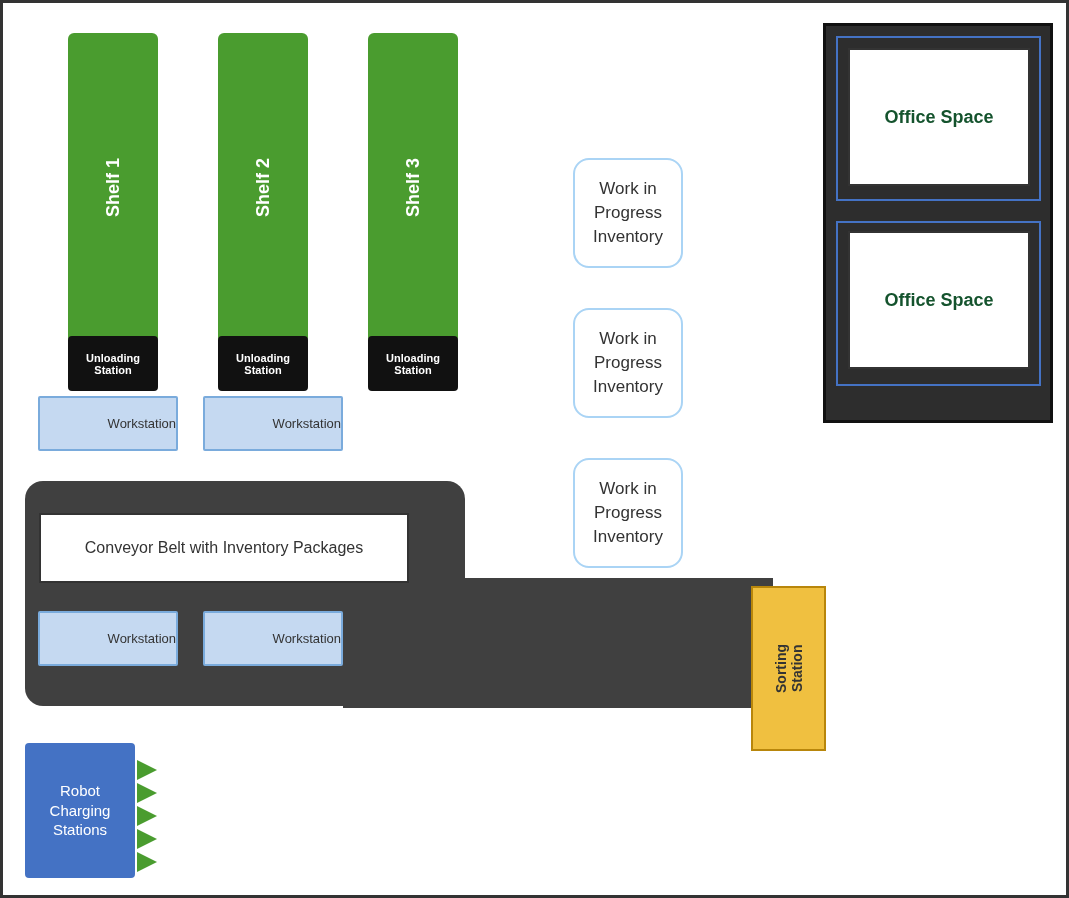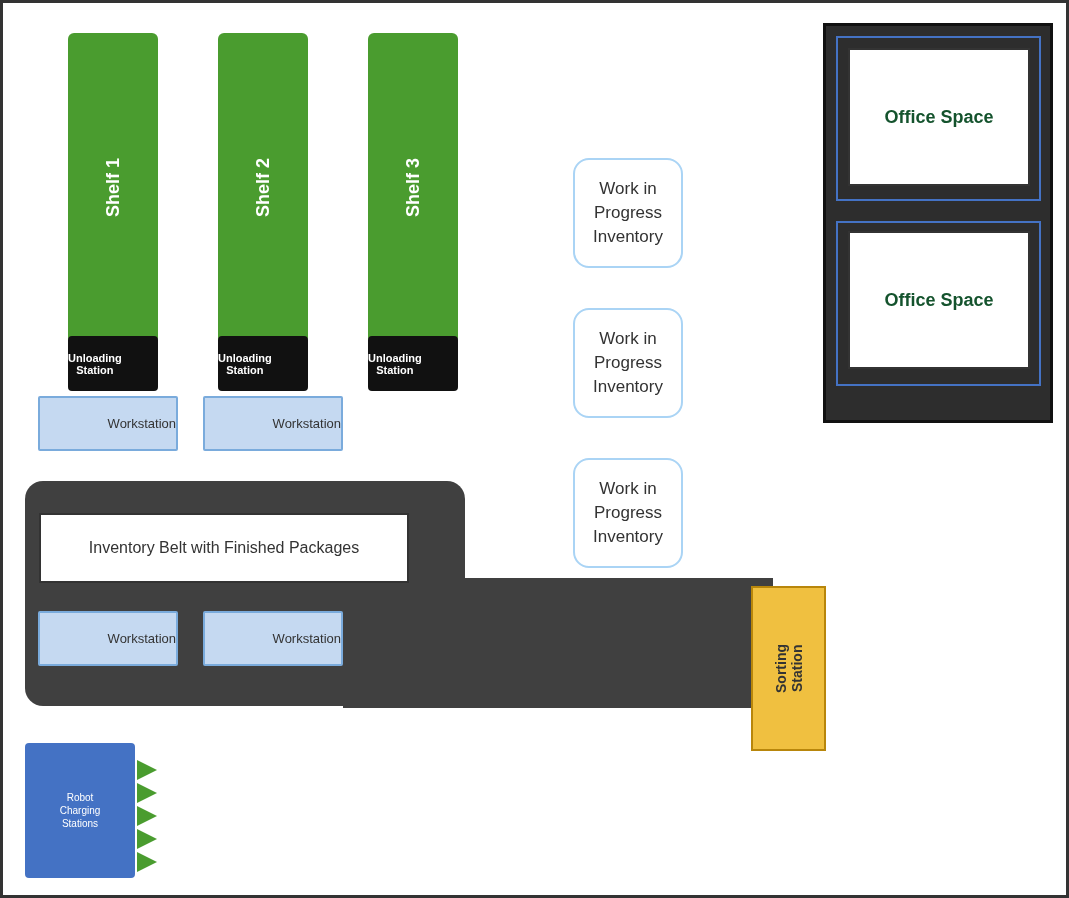--- a/index.html
+++ b/index.html
@@ -41,21 +41,21 @@
     
     .unloading-station {
       position: absolute;
       background: #111;
       color: white;
       font-size: 11px;
       font-weight: bold;
       text-align: center;
       display: flex;
       align-items: center;
-      justify-content: flex-start;
+      justify-content: center;
       border-radius: 4px;
     }
 
     
     .wip-box {
       position: absolute;
       background: white;
       border: 2px solid #aad4f5;
       border-radius: 16px;
       display: flex;
@@ -141,21 +141,21 @@
     
     .robot-charging {
       position: absolute;
       background: #4472c4;
       border-radius: 4px;
       display: flex;
       align-items: center;
       justify-content: center;
       flex-direction: column;
       color: white;
-      font-size: 10px;
+      font-size: 15px;
       text-align: center;
       line-height: 1.3;
     }
     
     .arrow-right {
       position: absolute;
       display: flex;
       align-items: center;
     }
     .arrow-right::after {
@@ -222,21 +222,21 @@
   <div class="office-box" style="left:845px;top:228px;width:182px;height:138px;">
     <span>Office Space</span>
   </div>
 
   <div class="conveyor-area" style="left:22px;top:478px;width:440px;height:225px;border-radius:18px;">
   </div>
 
   <div style="position:absolute;left:340px;top:575px;width:430px;height:130px;background:#404040;border-radius:0 0 0 0;"></div>
 
   <div class="conveyor-label-box" style="left:36px;top:510px;width:370px;height:70px;">
-    <span>Inventory Belt with Finished Packages</span>
+    <span>Conveyor Belt with Inventory Packages</span>
   </div>
 
   <div class="workstation" style="left:35px;top:608px;width:140px;height:55px;">
     <span>Workstation</span>
   </div>
   <div class="workstation" style="left:200px;top:608px;width:140px;height:55px;">
     <span>Workstation</span>
   </div>
 
   <div class="sorting-station" style="left:748px;top:583px;width:75px;height:165px;">

